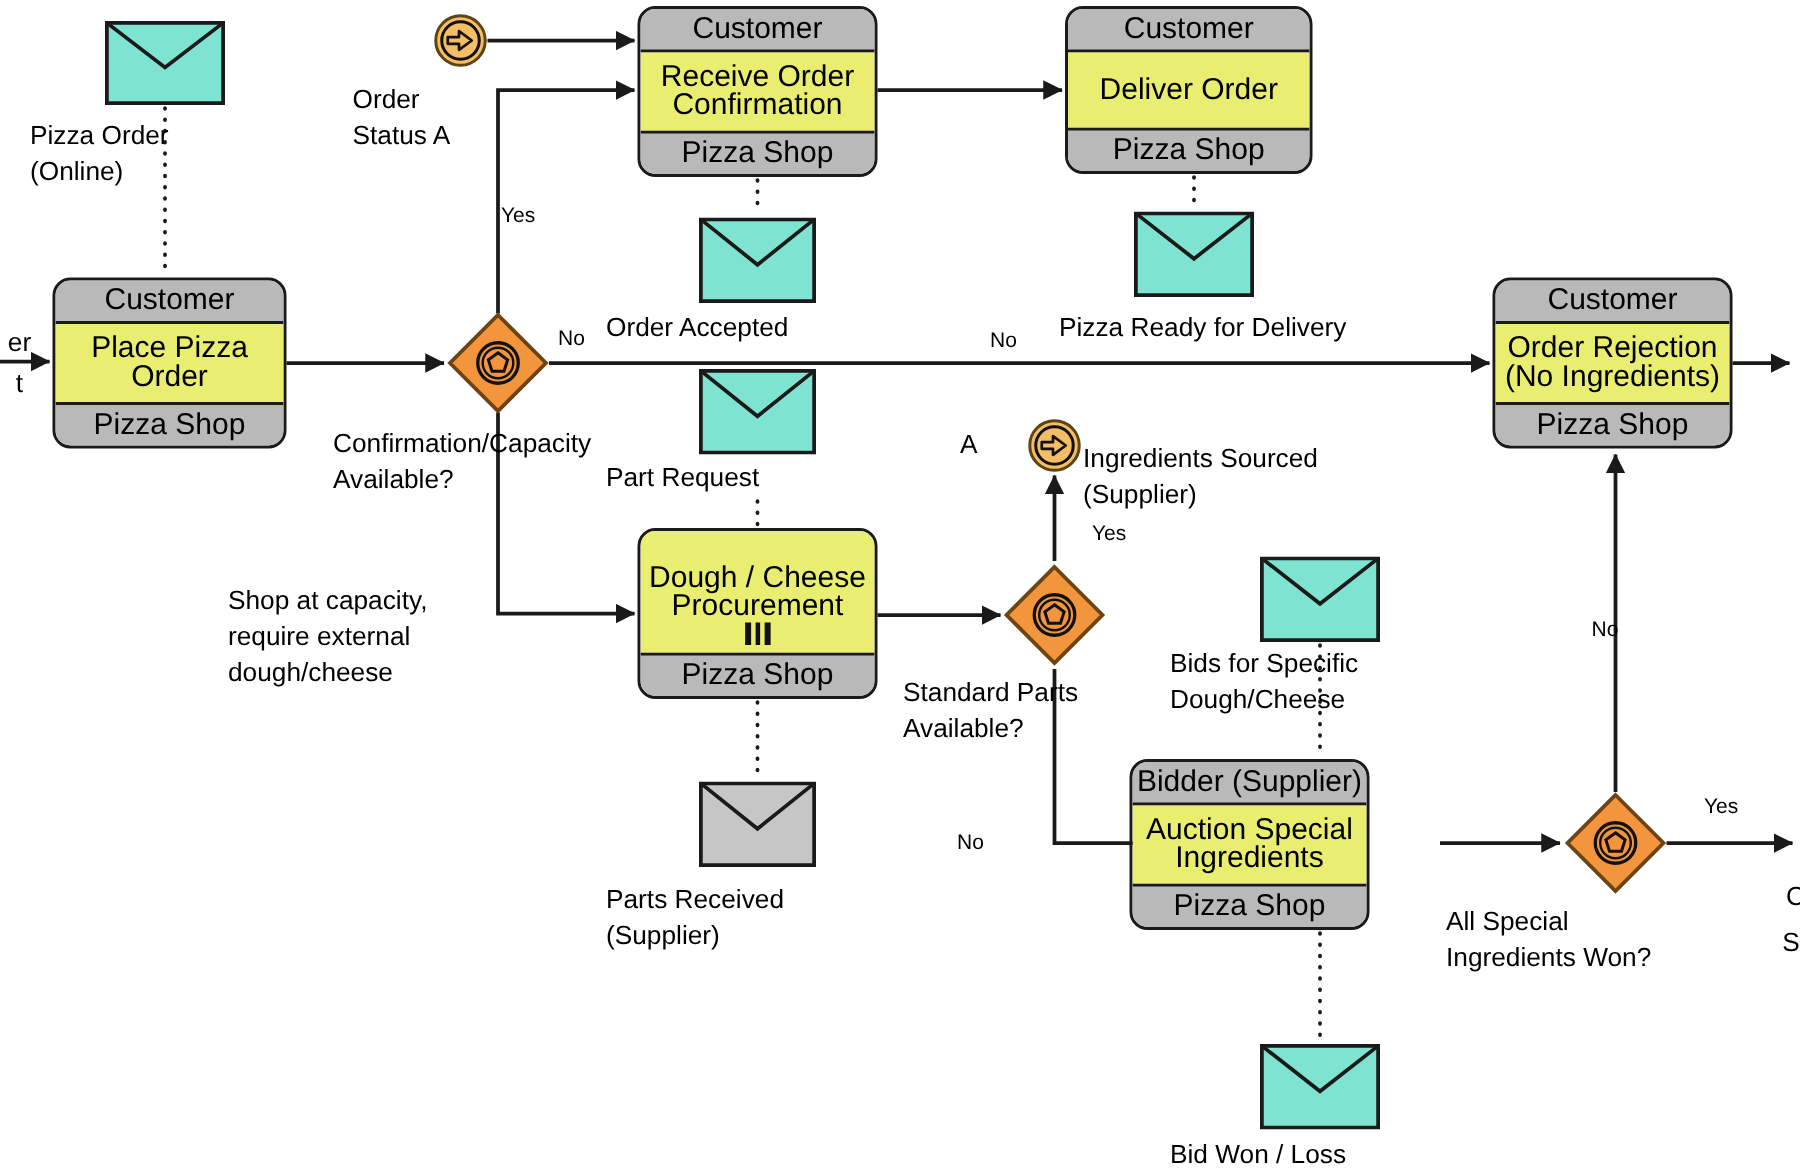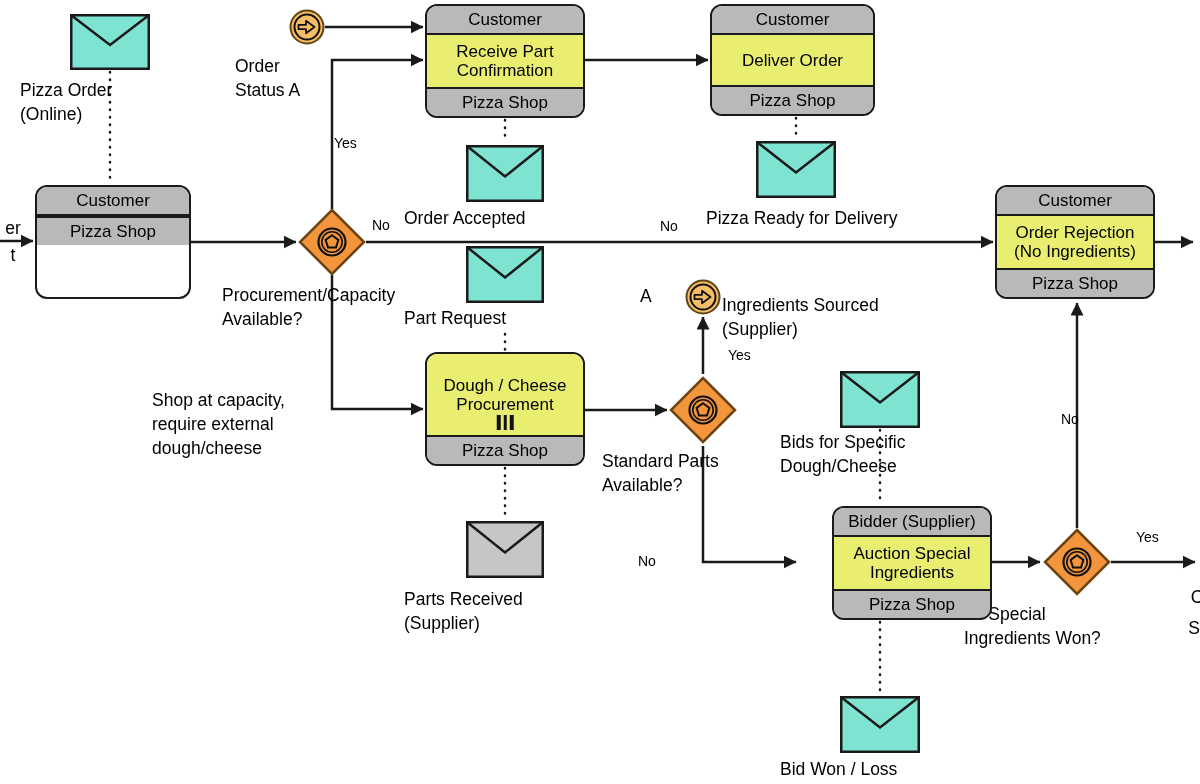--- a/index.html
+++ b/index.html
@@ -7,21 +7,21 @@
     position:relative;width:1200px;height:784px;background:#ffffff;
     font-family:"Liberation Sans",sans-serif;color:#000;overflow:hidden;
   }
   .abs{position:absolute;}
   svg{display:block;}
   
   .task{
     display:flex;flex-direction:column;border:2.5px solid #1a1a1a;border-radius:12px;
     overflow:hidden;box-sizing:border-box;text-align:center;
   }
-  .band{display:flex;align-items:center;justify-content:center;font-size:17px;line-height:19px;white-space:pre-line;}
+  .band{display:flex;align-items:center;justify-content:center;font-size:20px;line-height:19px;white-space:pre-line;}
   .head,.foot{background:#b9b9b9;flex:0 0 27px;}
   .head{border-bottom:2.5px solid #1a1a1a;}
   .foot{border-top:2.5px solid #1a1a1a;}
   .body{background:#e9ee70;flex:1 1 auto;position:relative;}
   .mi{position:absolute;left:50%;bottom:5px;transform:translateX(-50%);display:flex;gap:3px;}
   .mi i{display:block;width:3.5px;height:15px;background:#111;}
   
   .lbl{position:absolute;font-size:17.5px;line-height:24px;text-align:left;white-space:pre-line;}
   .edge{font-size:14px;}
   .clip{font-size:17.5px;text-align:center;}
@@ -61,26 +61,27 @@
       <path d="M505,334 L505,350"></path>
       <path d="M796,118 L796,139"></path>
       <path d="M505,468 L505,519"></path>
       <path d="M880,430 L880,504"></path>
       <path d="M880,622 L880,694"></path>
     </g>
   </svg>
 
   <div class="abs task node" style="left:35px;top:185px;width:156px;height:114px">
     <div class="band head"><span>Customer</span></div>
+    <div class="band body"><span>Place Pizza Order</span></div>
     <div class="band foot"><span>Pizza Shop</span></div>
   </div>
 
   <div class="abs task node" style="left:425px;top:4px;width:160px;height:114px">
     <div class="band head"><span>Customer</span></div>
-    <div class="band body"><span>Receive Part
+    <div class="band body"><span>Receive Order
 Confirmation</span></div>
     <div class="band foot"><span>Pizza Shop</span></div>
   </div>
 
   <div class="abs task node" style="left:710px;top:4px;width:165px;height:112px">
     <div class="band head"><span>Customer</span></div>
     <div class="band body"><span>Deliver Order</span></div>
     <div class="band foot"><span>Pizza Shop</span></div>
   </div>
 
@@ -93,21 +94,21 @@
 
   <div class="abs task node" style="left:425px;top:352px;width:160px;height:114px">
     <div class="band body">
       <span>Dough / Cheese
 Procurement</span>
       <span class="mi"><i></i><i></i><i></i></span>
     </div>
     <div class="band foot"><span>Pizza Shop</span></div>
   </div>
 
-  <div class="abs task node" style="left:832px;top:506px;width:160px;height:114px">
+  <div class="abs task node" style="left:753px;top:506px;width:160px;height:114px">
     <div class="band head"><span>Bidder (Supplier)</span></div>
     <div class="band body"><span>Auction Special
 Ingredients</span></div>
     <div class="band foot"><span>Pizza Shop</span></div>
   </div>
 
   <div class="abs node" style="left:70px;top:14px">
     <svg width="80" height="56" viewBox="0 0 80 56">
       <rect x="1.25" y="1.25" width="77.5" height="53.5" stroke="#1a1a1a" stroke-width="2.5" fill="#7fe3d2"></rect>
       <path d="M1.25,1.25 L40,31 L78.75,1.25" fill="none" stroke="#1a1a1a" stroke-width="2.5"></path>
@@ -189,21 +190,21 @@
       <path d="M9.5,15.8 L17,15.8 L17,11.8 L25.5,18 L17,24.2 L17,20.2 L9.5,20.2 Z" fill="#f5bd66" stroke="#111" stroke-width="1.8" stroke-linejoin="round"></path>
     </svg>
   </div>
 
   <div class="abs lbl" style="left:20px;top:78px;width:180px">Pizza Order
 (Online)</div>
   <div class="abs lbl" style="left:235px;top:54px;width:120px">Order
 Status A</div>
   <div class="abs lbl edge" style="left:334px;top:131px;width:60px">Yes</div>
   <div class="abs lbl edge" style="left:372px;top:213px;width:40px">No</div>
-  <div class="abs lbl" style="left:222px;top:283px;width:220px">Procurement/Capacity
+  <div class="abs lbl" style="left:222px;top:283px;width:220px">Confirmation/Capacity
 Available?</div>
   <div class="abs lbl" style="left:404px;top:206px;width:200px">Order Accepted</div>
   <div class="abs lbl" style="left:706px;top:206px;width:250px">Pizza Ready for Delivery</div>
   <div class="abs lbl edge" style="left:660px;top:214px;width:40px">No</div>
   <div class="abs lbl" style="left:404px;top:306px;width:200px">Part Request</div>
   <div class="abs lbl" style="left:640px;top:284px;width:30px">A</div>
   <div class="abs lbl" style="left:722px;top:293px;width:210px">Ingredients Sourced
 (Supplier)</div>
   <div class="abs lbl edge" style="left:728px;top:343px;width:50px">Yes</div>
   <div class="abs lbl" style="left:152px;top:388px;width:200px">Shop at capacity,

